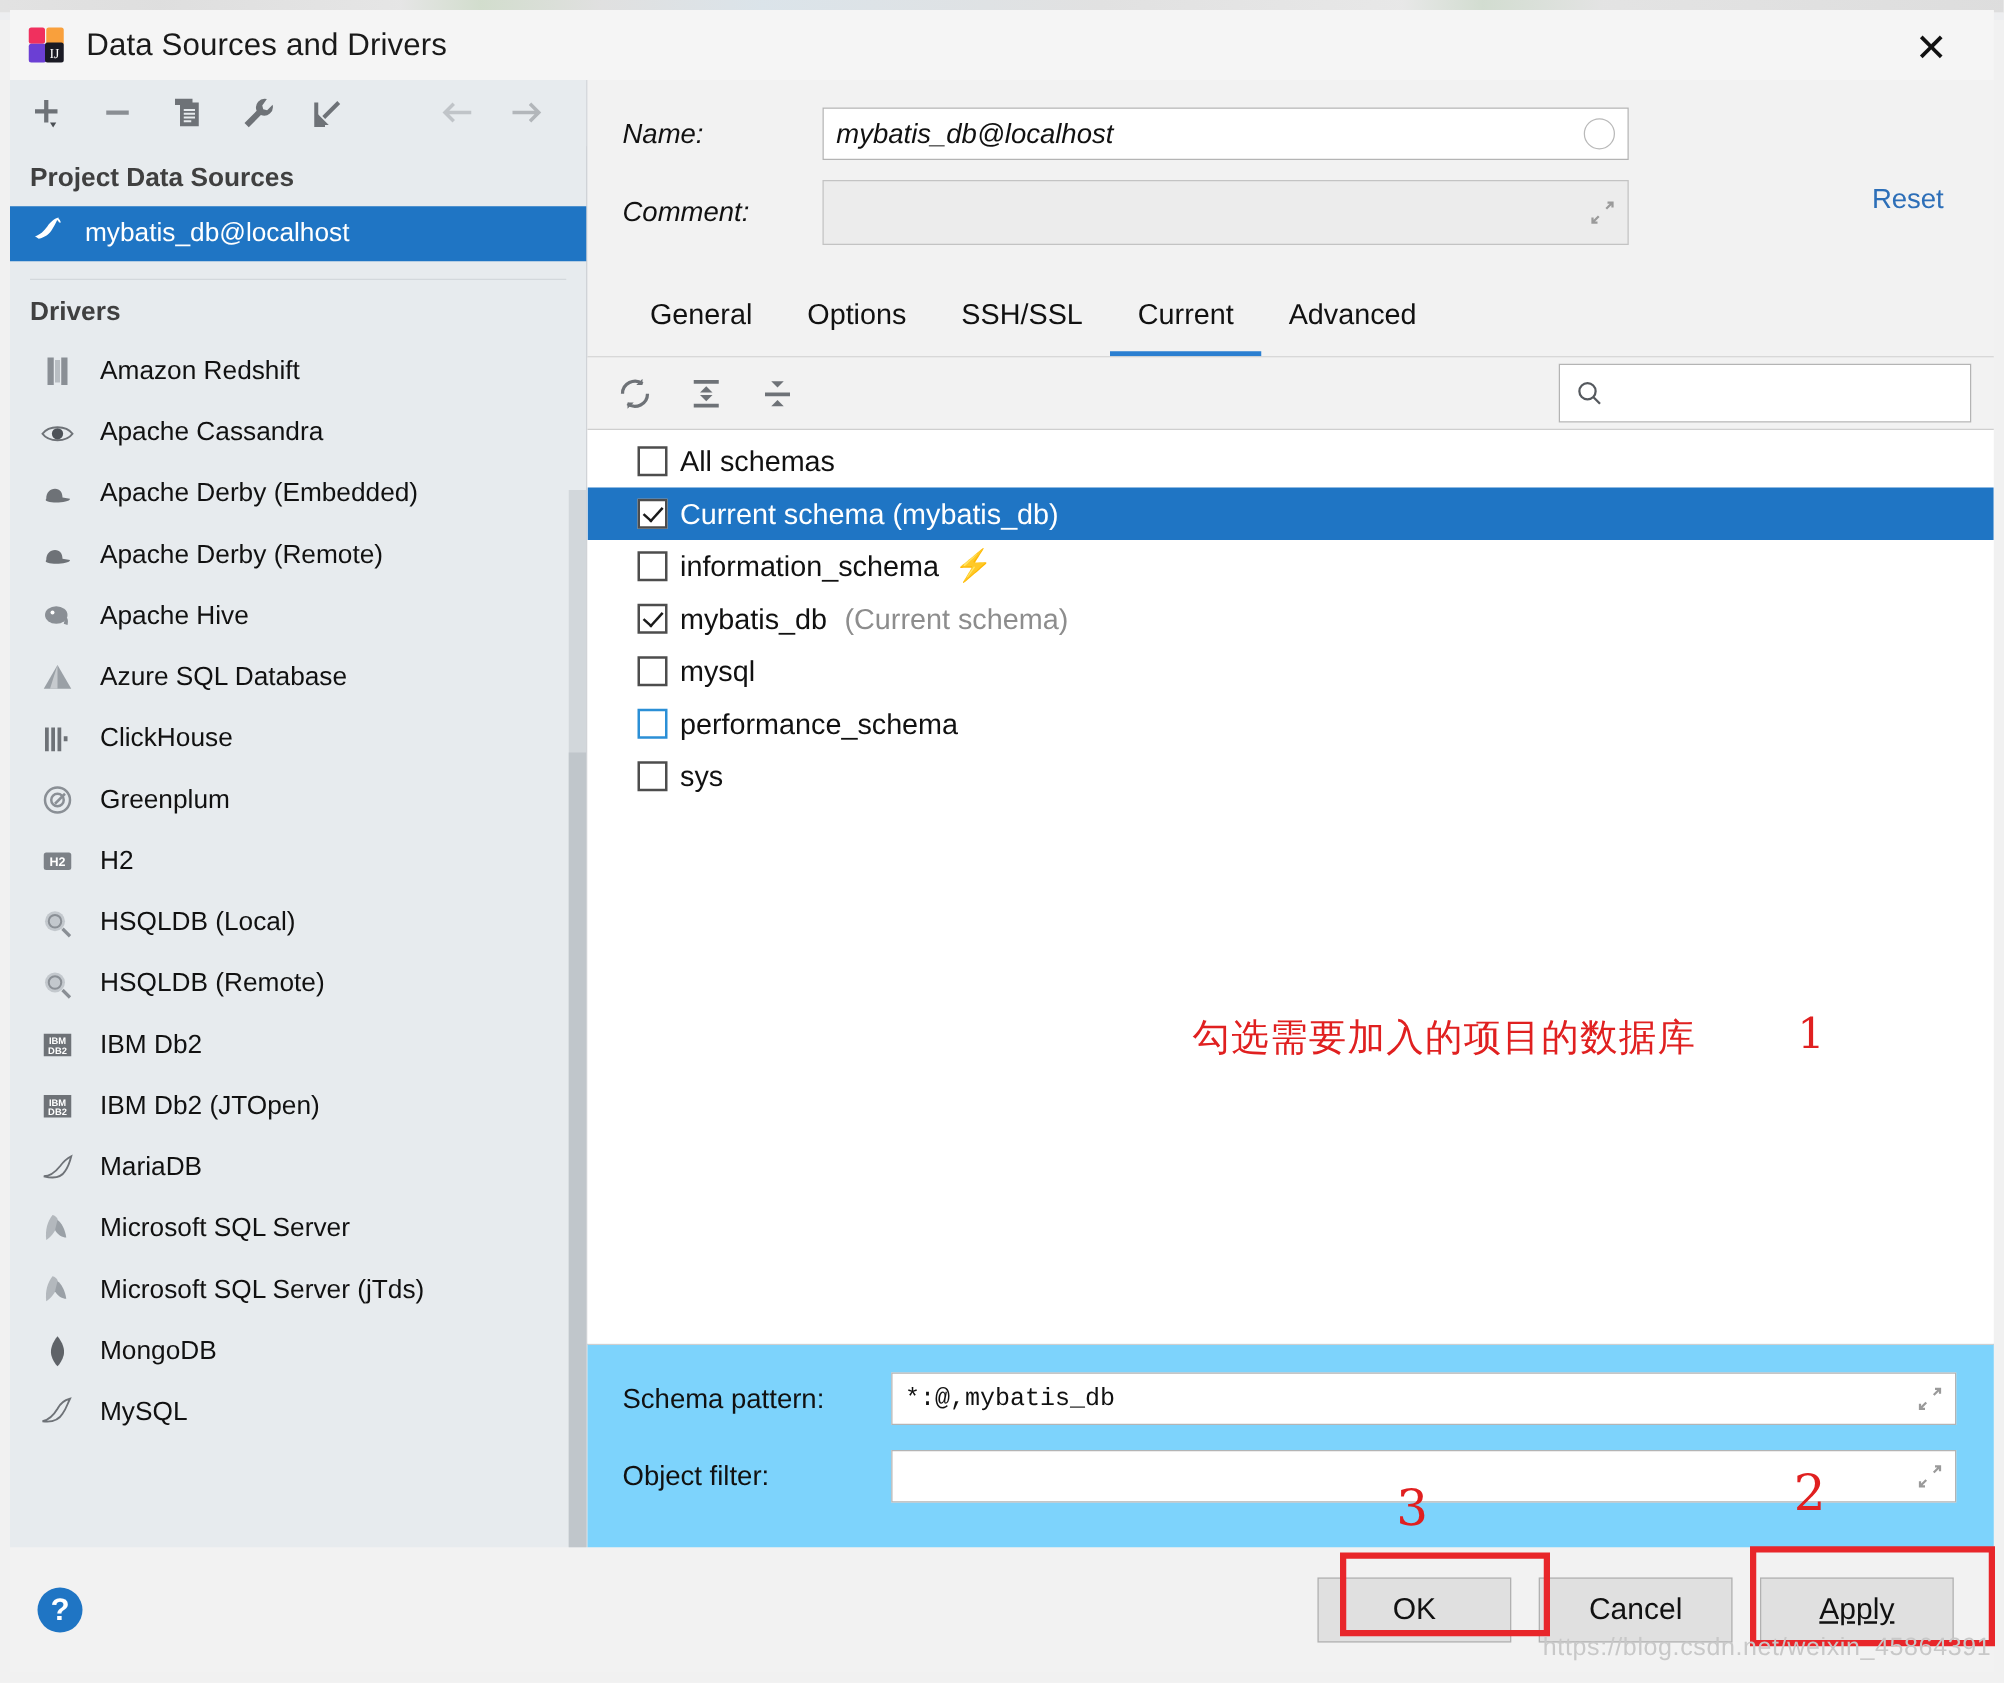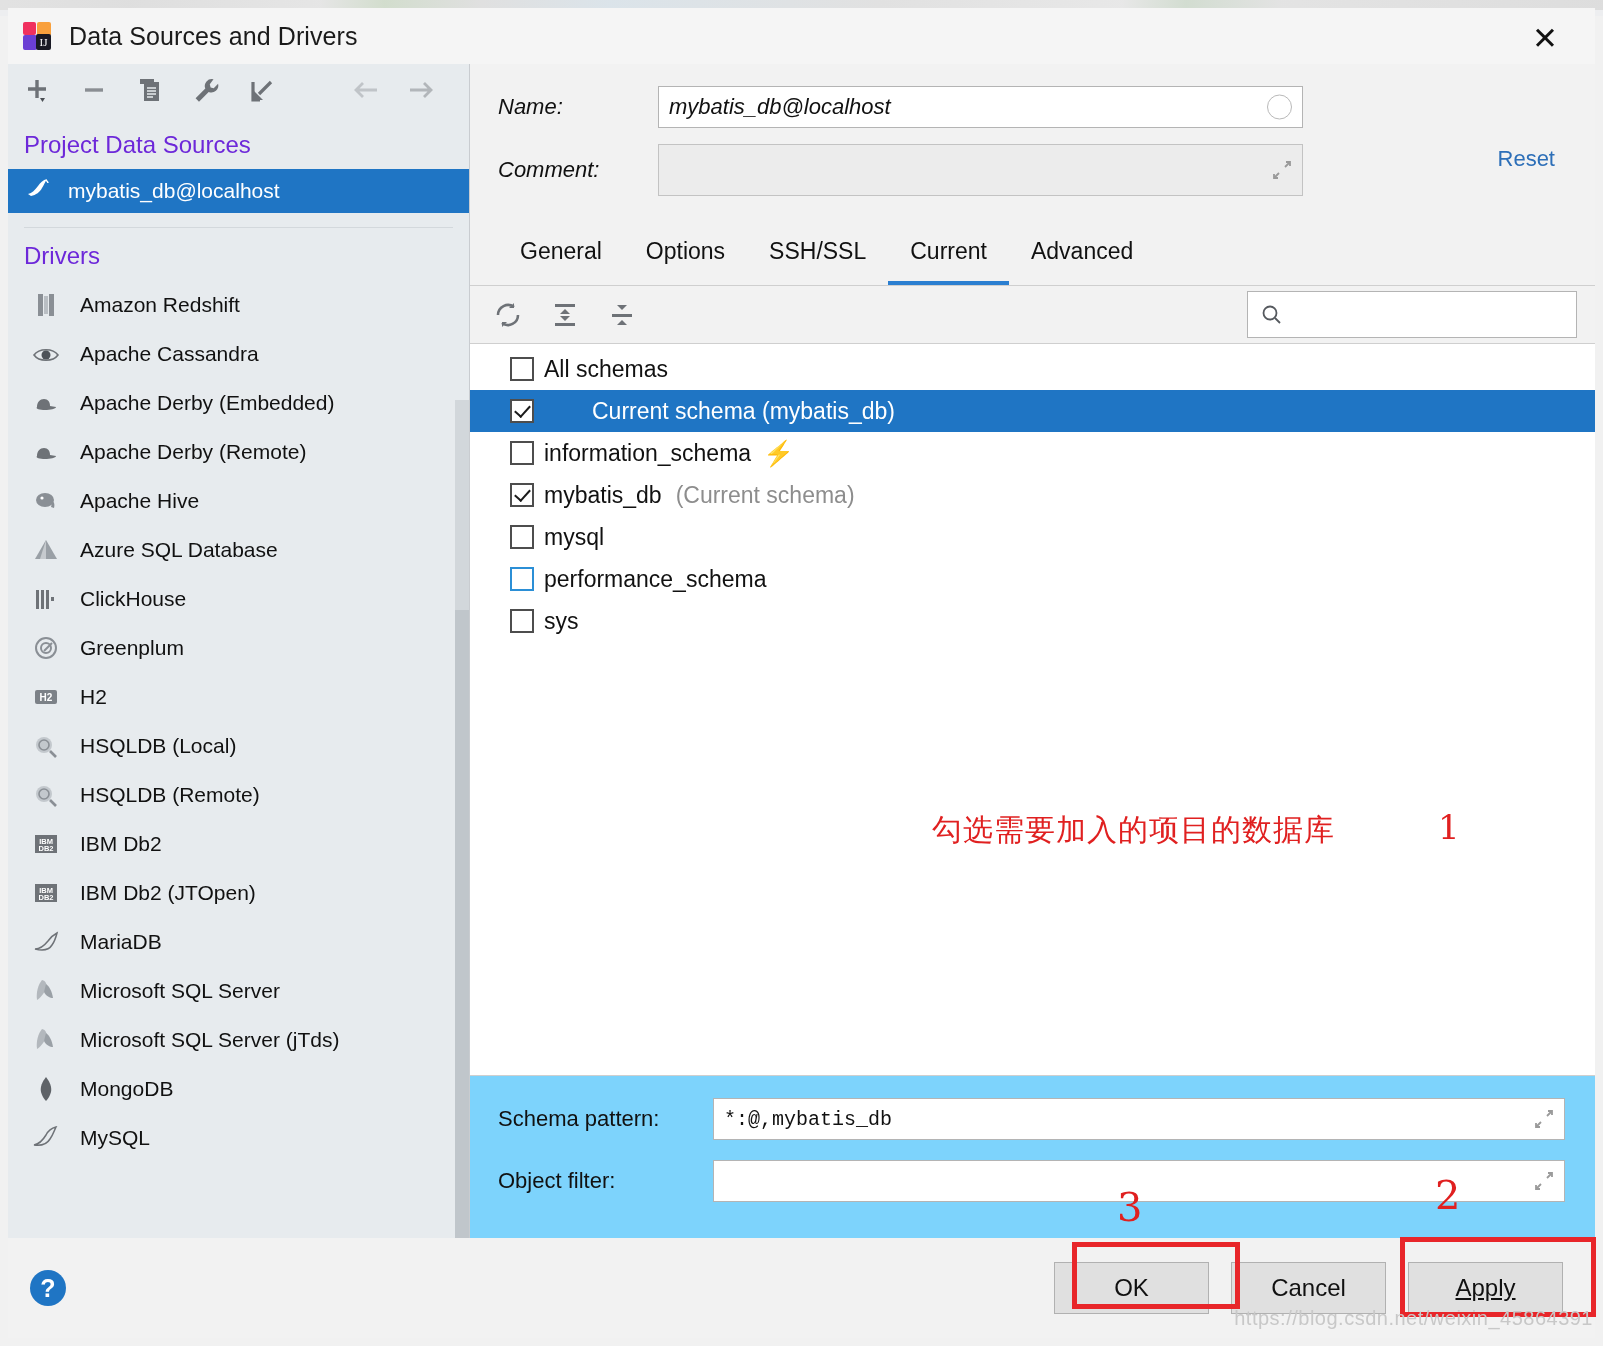--- a/index.html
+++ b/index.html
@@ -53,21 +53,21 @@
     border-right:1px solid #c9ccd0;
   }
   .left-toolbar {
     height:53px; display:flex; align-items:center; padding-left:16px; gap:22px;
     background:#e7ebee;
   }
   .tb-icon { width:34px; height:30px; position:relative; cursor:pointer; color:#6e7277; }
   .tb-icon.disabled { color:#c0c4c8; }
   .tb-spacer { flex:1; }
   .section-hd {
-    font-size:24px; font-weight:normal; color:#6d28d9;
+    font-size:21px; font-weight:bold; color:#404040;
     padding:14px 0 10px 16px;
   }
   .ds-item {
     height:44px; display:flex; align-items:center; gap:14px;
     padding-left:18px; font-size:21px; cursor:pointer;
   }
   .ds-item.selected { background:#1f75c4; color:#fff; }
   .hr-sep { height:1px; background:#d3d8dc; margin:14px 16px 0 16px; }
   .drivers-scroll { flex:1; overflow:hidden; position:relative;text-align:right; }
   .drv-item {
@@ -119,35 +119,35 @@
   .search-box {
     margin-left:auto; width:330px; height:47px; background:#fff;
     border:1px solid #b4b4b4; display:flex; align-items:center; padding:0 12px;
   }
   
   .schema-list { flex:1; background:#fff; overflow:hidden; position:relative; padding-top:4px;}
   .sch-row {
     height:42px; display:flex; align-items:center; padding-left:40px;
     font-size:23px; color:#111; cursor:pointer; gap:0;
   }
-  .sch-row.selected { background:#1f75c4; color:#fff;gap:48px; }
+  .sch-row.selected { background:#1f75c4; color:#fff; }
   .cb {
     width:24px; height:24px; border:2px solid #4d4d4d; background:#fff;
     margin-right:10px; flex:0 0 24px; position:relative;
   }
   .cb.focused { border-color:#2b8fd6; border-width:2px; }
   .cb.checked::after {
     content:""; position:absolute; left:6px; top:1px; width:7px; height:13px;
     border:solid #1a1a1a; border-width:0 2.6px 2.6px 0; transform:rotate(42deg);
   }
   .sch-sub { color:#8d8d8d; margin-left:14px; font-size:23px; }
   .bolt { margin-left:12px; color:#f0a81e; font-size:25px; line-height:1; }
   
   .annot-cn {
-    position:absolute; left:462px; top:466px; color:#e02020; font-size:30px;
+    position:absolute; left:484px; top:466px; color:#e02020; font-size:30px;
     font-family:Liberation Serif, serif; white-space:nowrap; letter-spacing:1px;
   }
   .annot-1 {
     position:absolute; left:968px; top:463px; color:#e02020; font-size:34px;
     font-family:"DejaVu Serif", serif;
   }
   
   .filter-panel {
     border-top:1px solid #cfcfcf; background:#7dd3fc; padding:22px 30px 16px 28px;
   }

